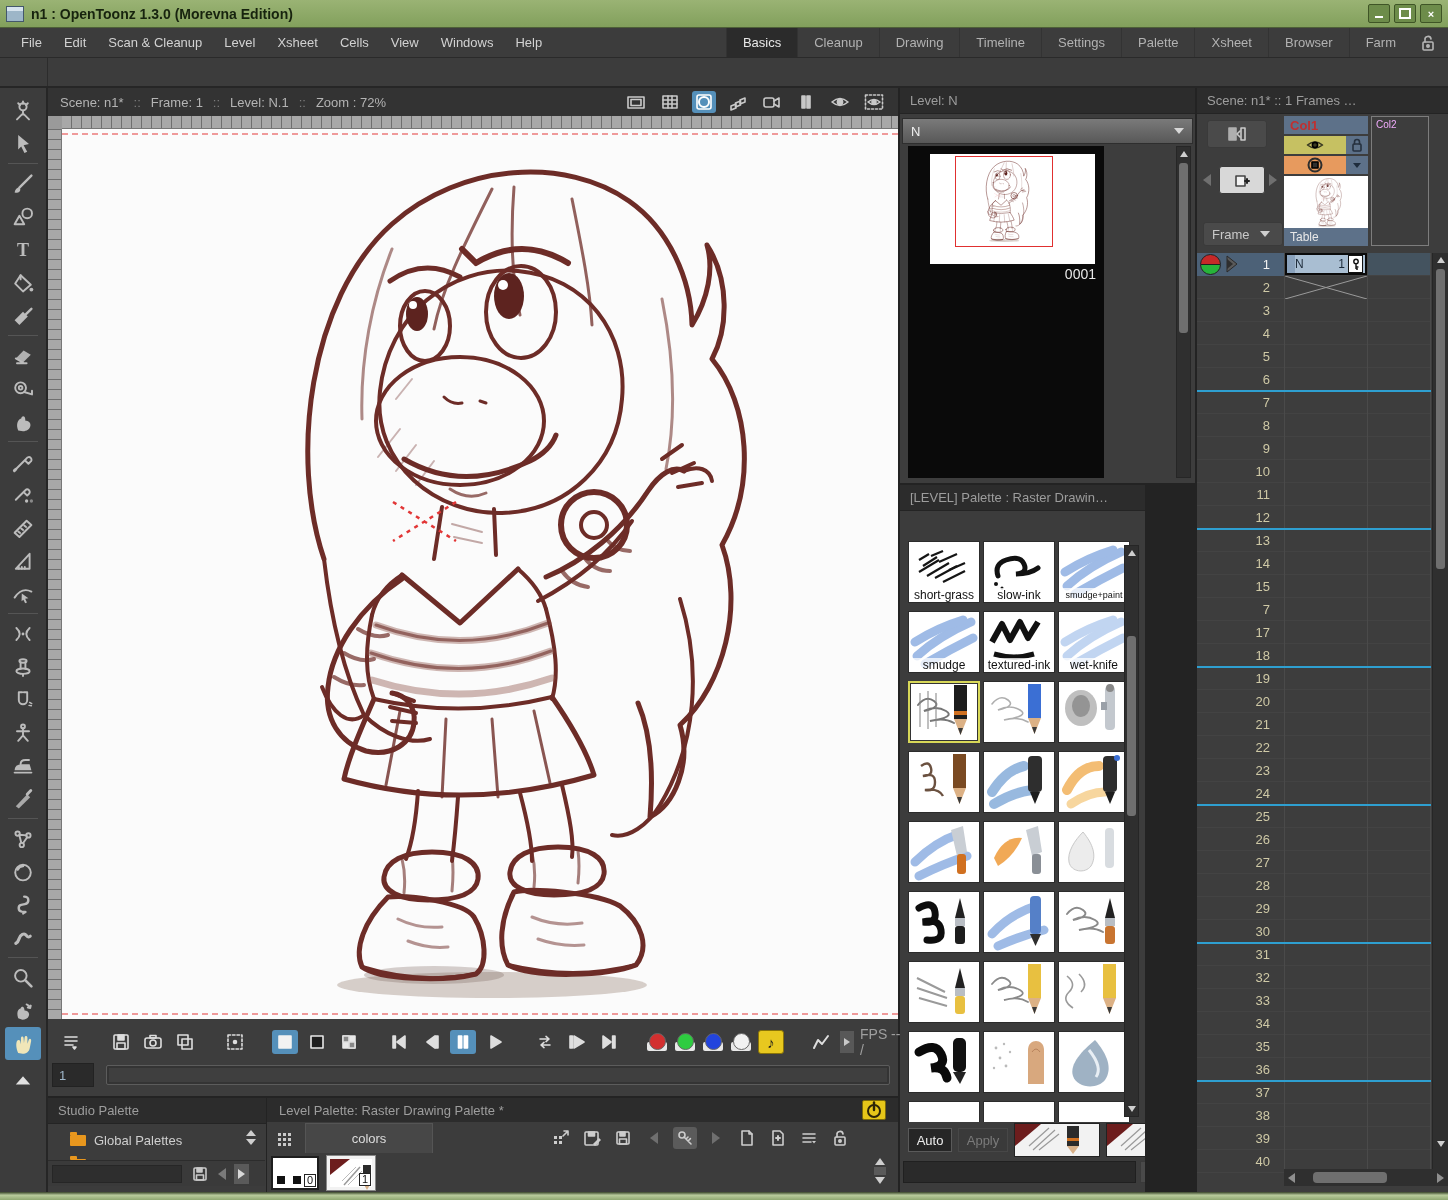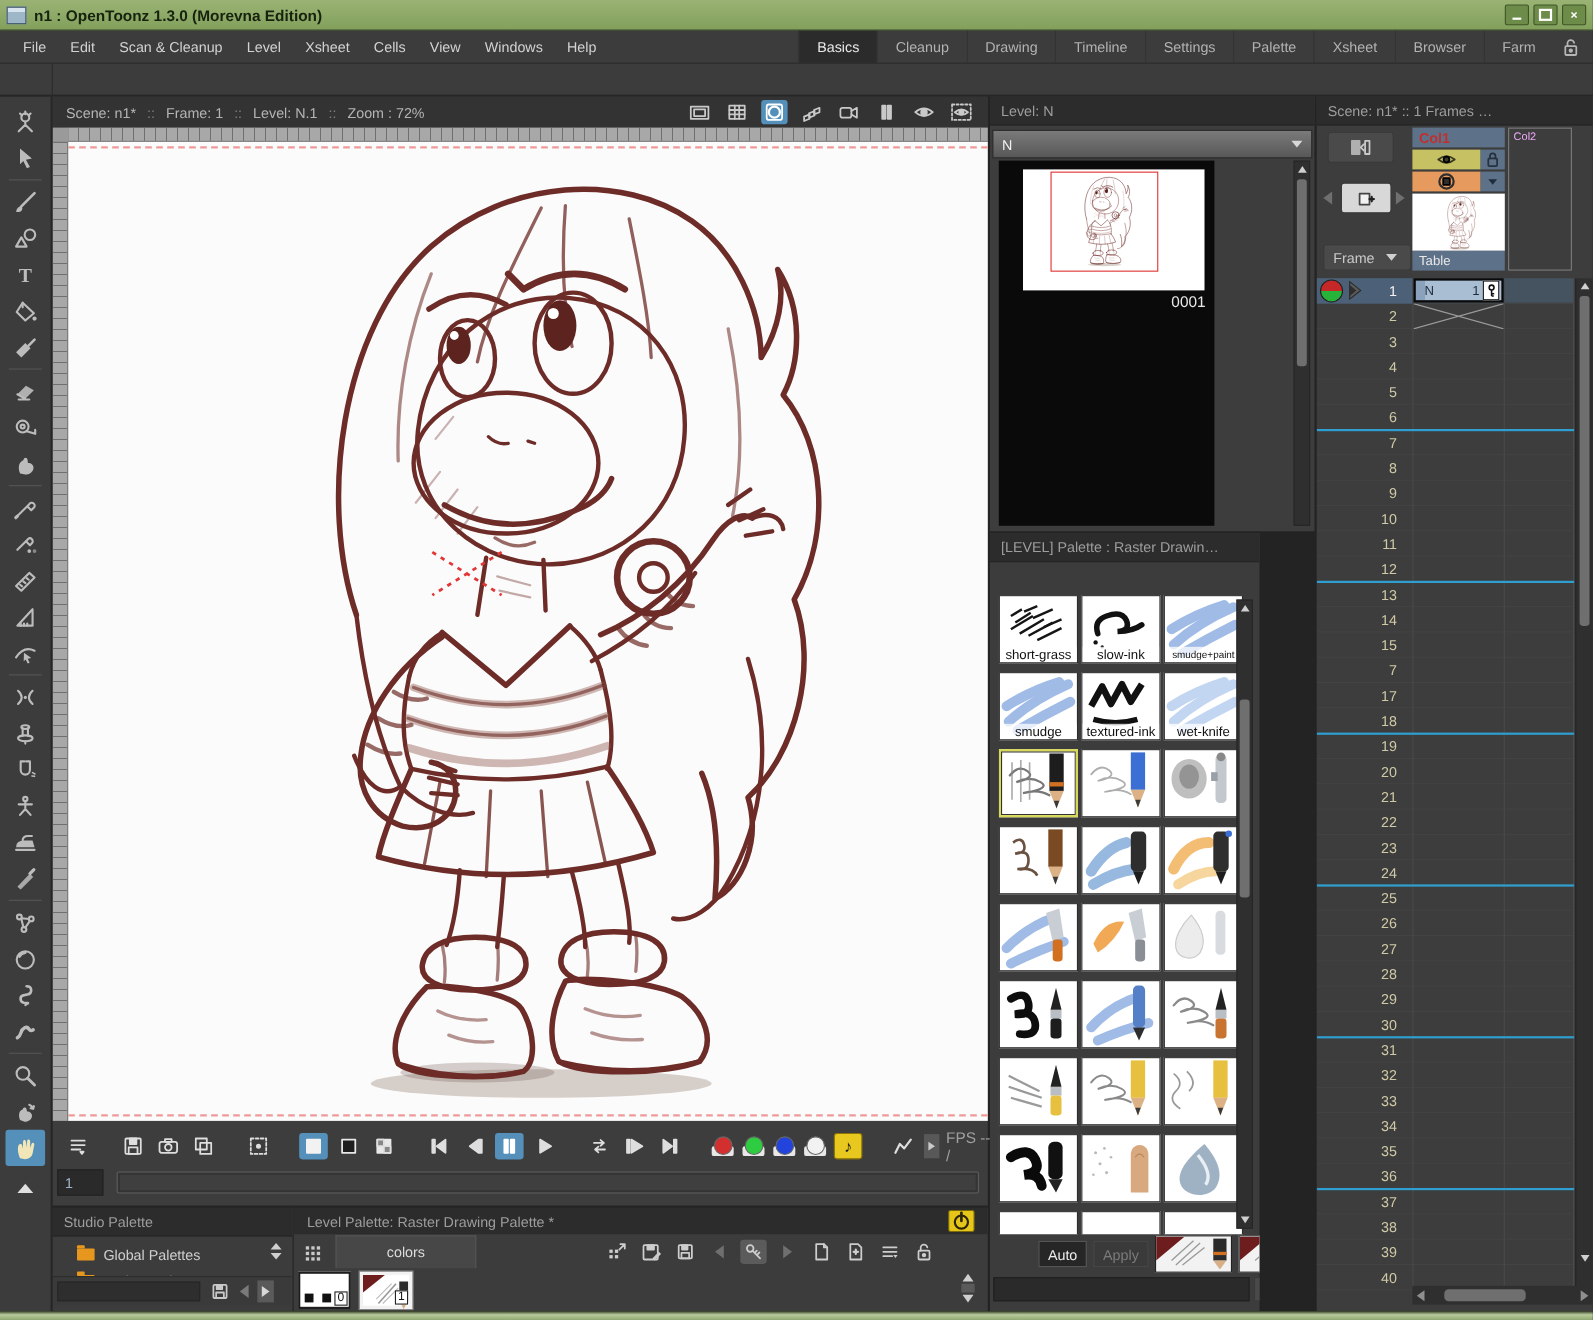--- a/index.html
+++ b/index.html
@@ -134,21 +134,21 @@
   .pal-tab.active{color:#f0f0f0;background:#454545;border:1px solid #5a5a5a;border-bottom:none;}
   .brushgrid{position:absolute;top:56px;left:8px;width:222px;height:581px;overflow:hidden;}
   .bcell{position:absolute;width:72px;height:62px;background:#fff;border:1px solid #2c2c2c;box-sizing:border-box;overflow:hidden;}
   .bcell.selected{border:2px solid #d8d858;box-shadow:inset 0 0 0 1px #333;}
   .blabel{position:absolute;left:0;right:0;bottom:0;text-align:center;font-size:12px;color:#111;
     background:rgba(255,255,255,0.75);line-height:14px;}
   .blabel.small{font-size:9px;}
   .pal-scroll{position:absolute;top:60px;right:6px;width:15px;height:572px;background:#2f2f2f;border:1px solid #262626;box-sizing:border-box;}
   .autobar{position:absolute;top:637px;left:0;width:295px;height:36px;display:flex;align-items:center;gap:6px;padding-left:8px;box-sizing:border-box;}
   .autobtn{min-width:44px;height:24px;background:#262626;border:1px solid #5a5a5a;color:#ececec;font-size:13px;
-    display:flex;align-items:center;justify-content:center;padding:0 6px;box-sizing:border-box;margin-left:36px;}
+    display:flex;align-items:center;justify-content:center;padding:0 6px;box-sizing:border-box;}
   .applybtn{min-width:50px;height:24px;background:#3a3a3a;border:1px solid #474747;color:#7b7b7b;font-size:13px;
     display:flex;align-items:center;justify-content:center;padding:0 6px;box-sizing:border-box;}
   .bpreview{width:84px;height:32px;background:#f2f2f2;border:1px solid #222;position:relative;overflow:hidden;}
   .namerow{position:absolute;top:674px;left:0;width:295px;height:26px;display:flex;align-items:center;gap:4px;padding:0 3px;box-sizing:border-box;}
   .namefield{flex:1;height:20px;background:#2a2a2a;border:1px solid #202020;}
   .dotbtn{width:22px;height:20px;background:#4a4a4a;border:1px solid #3a3a3a;color:#cfcfcf;font-size:11px;
     display:flex;align-items:center;justify-content:center;}
   
   .xsheet{top:88px;left:1197px;width:251px;height:1104px;background:#3d3d3d;overflow:hidden;}
   .xs-head{position:absolute;top:28px;left:0;width:251px;height:137px;}

